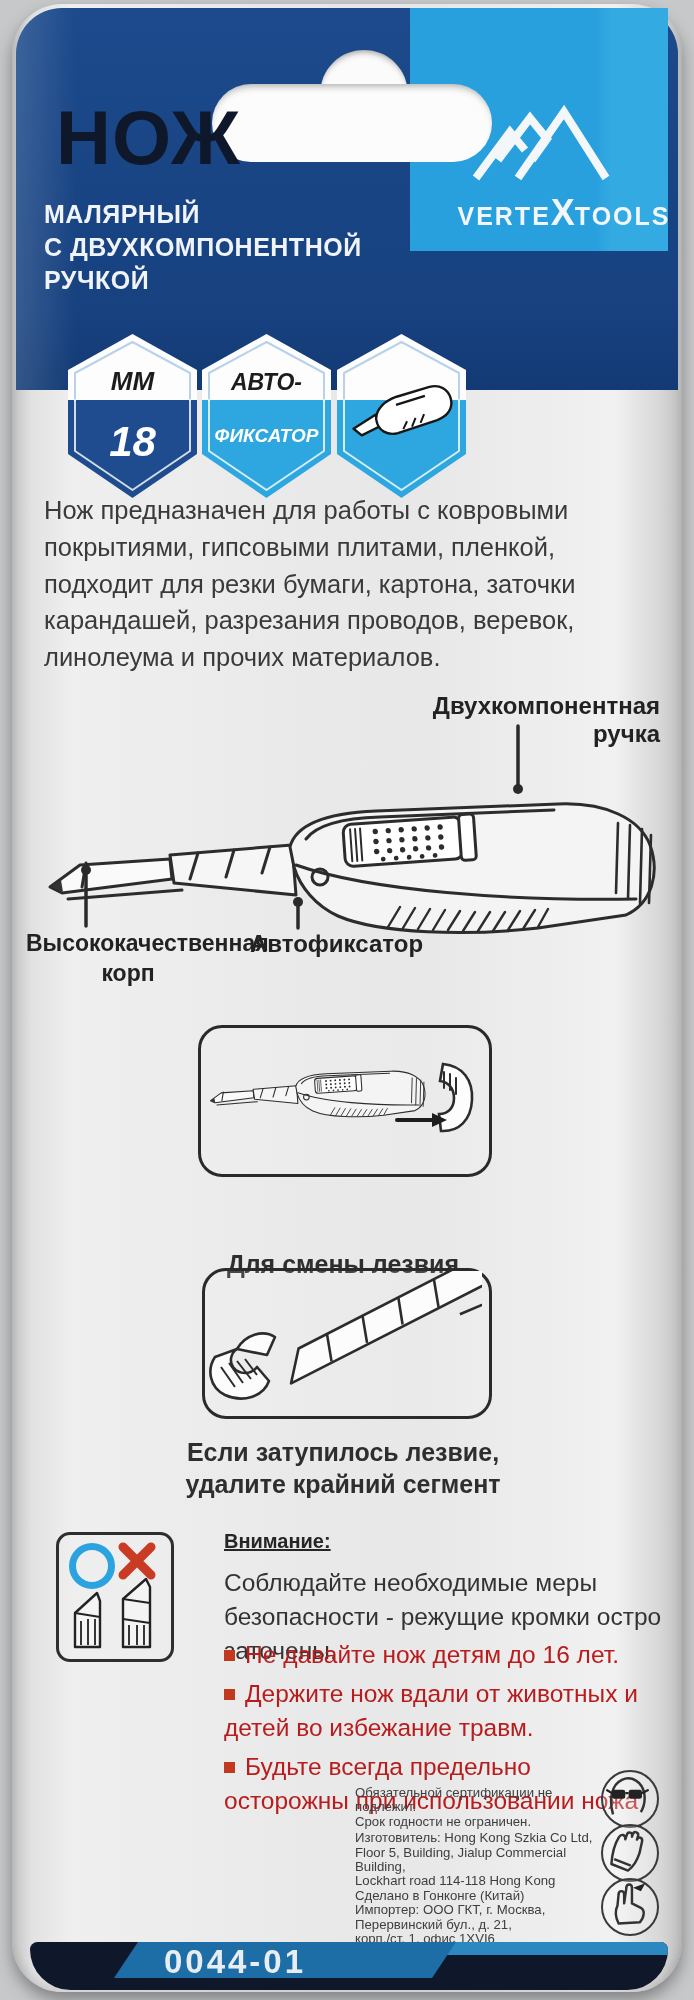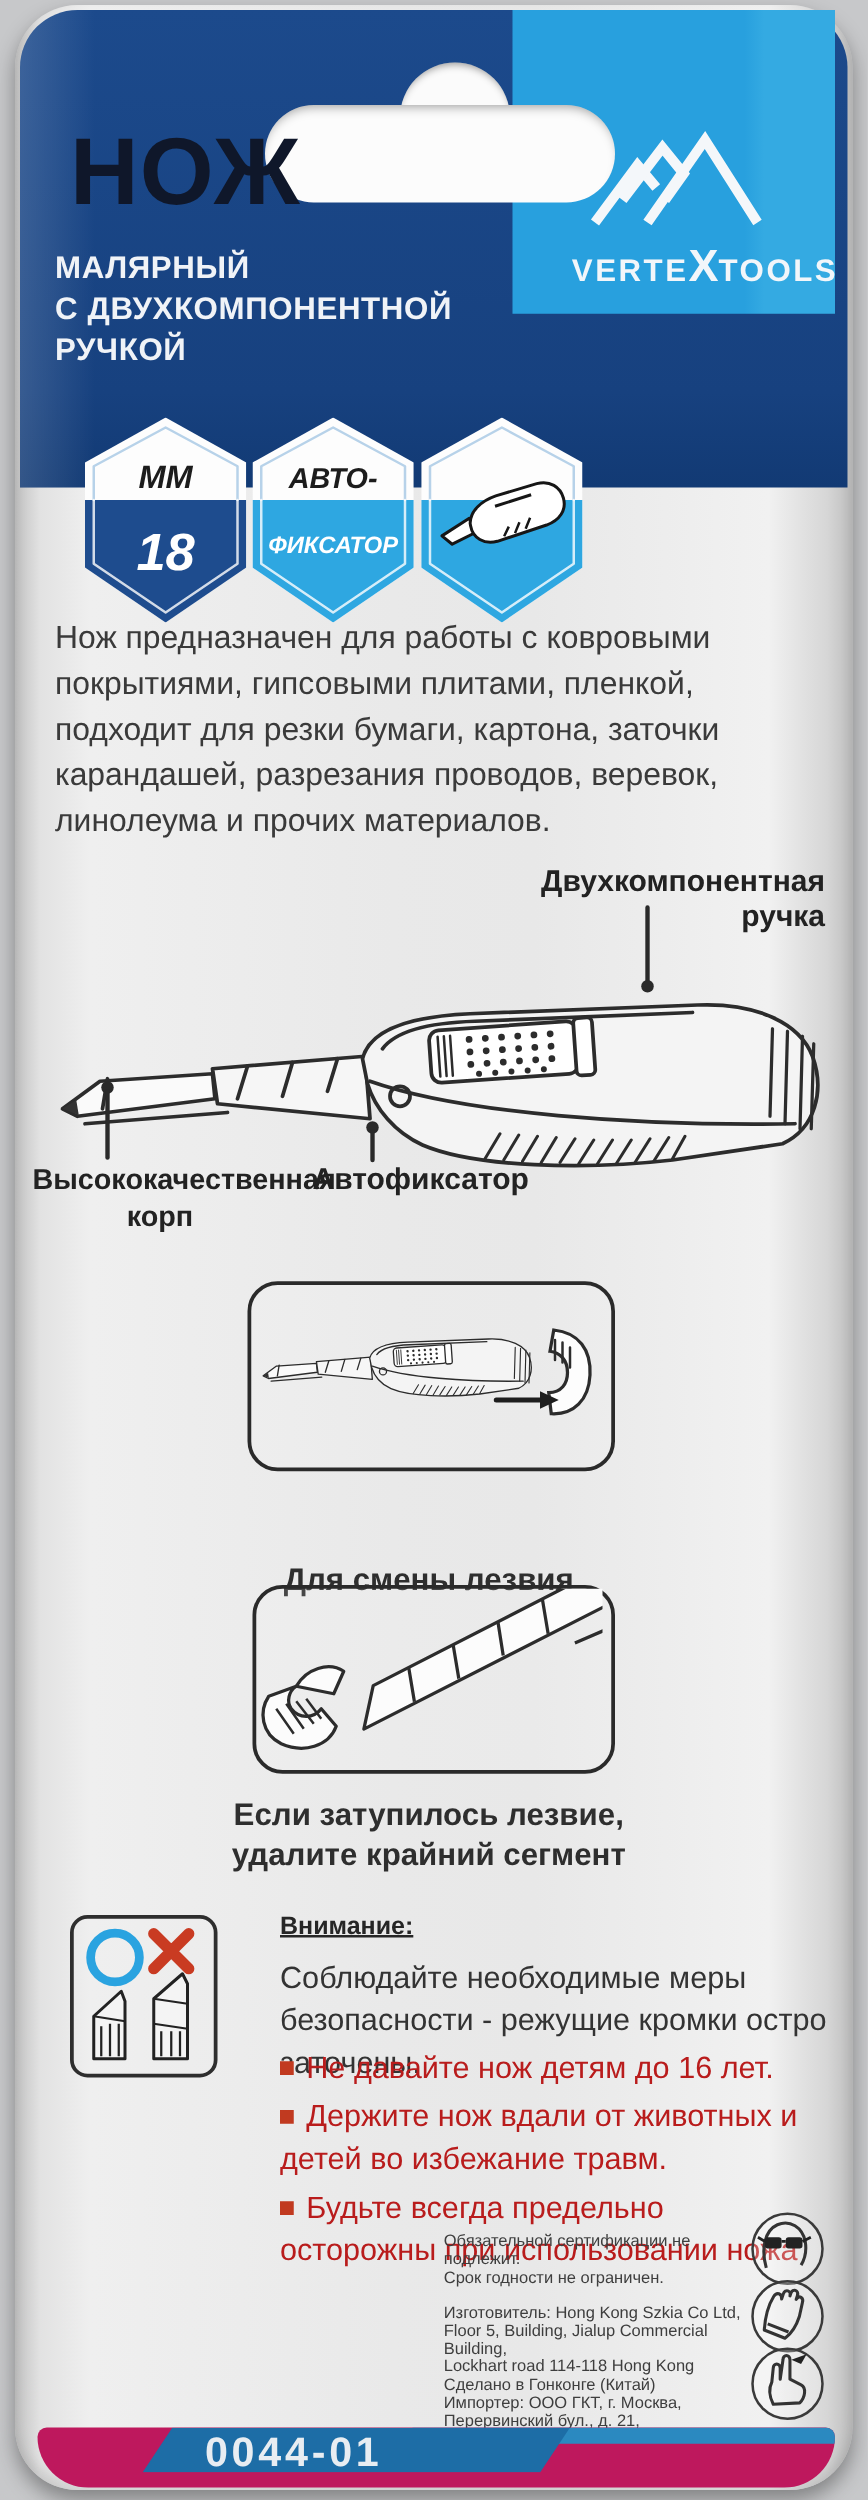--- a/index.html
+++ b/index.html
@@ -38,25 +38,25 @@
   
   .warn-box{position:absolute;left:56px;top:1532px;width:112px;height:124px;border:3px solid #2e2e2e;border-radius:14px;}
   .o-icon{position:absolute;left:10px;top:8px;width:32px;height:32px;border:7px solid #2aa3e0;border-radius:50%;}
   .warn-title{position:absolute;left:224px;top:1530px;color:#262626;font-weight:bold;font-size:20px;text-decoration:underline;}
   .warn-intro{position:absolute;left:224px;top:1566px;width:438px;color:#333;font-size:24.5px;line-height:34px;}
   .bullets{position:absolute;left:224px;top:1638px;width:438px;color:#b91c1c;font-size:24.5px;line-height:34px;}
   .bullet{margin-bottom:5px;}
   .bullet::before{content:"";display:inline-block;width:11px;height:11px;background:#c13a20;margin-right:10px;vertical-align:2px;}
   
   .fineprint{position:absolute;left:355px;top:1786px;width:262px;color:#3e3e3e;font-size:13.2px;line-height:14.4px;}
-  .fp-gap{margin-top:14px;}
+  .fp-gap{margin-top:2px;}
   
   .cicon{position:absolute;left:601px;width:54px;height:54px;border:2.5px solid #3a3a3a;border-radius:50%;background:rgba(255,255,255,.25);}
   
-  .footer-bar{position:absolute;left:30px;top:1942px;width:638px;height:48px;background:#be185d;border-radius:8px 8px 44px 44px;overflow:hidden;}
+  .footer-bar{position:absolute;left:30px;top:1942px;width:638px;height:48px;background:#0f172a;border-radius:8px 8px 44px 44px;overflow:hidden;}
   .footer-band{position:absolute;left:300px;right:0;top:0;height:13px;background:#2b89c0;}
   .footer-trap{position:absolute;left:84px;top:0;width:342px;height:36px;background:#1d6da6;
     clip-path:polygon(7% 0,100% 0,93% 100%,0 100%);}
   .footer-sku{position:absolute;left:90px;top:1px;width:230px;text-align:center;color:#e8edf2;font-size:33px;font-weight:bold;letter-spacing:3px;}
   line,path.ln,polyline{stroke-linecap:round;stroke-linejoin:round;}
 </style>
 </head>
 <body>
 
 <div id="page">

